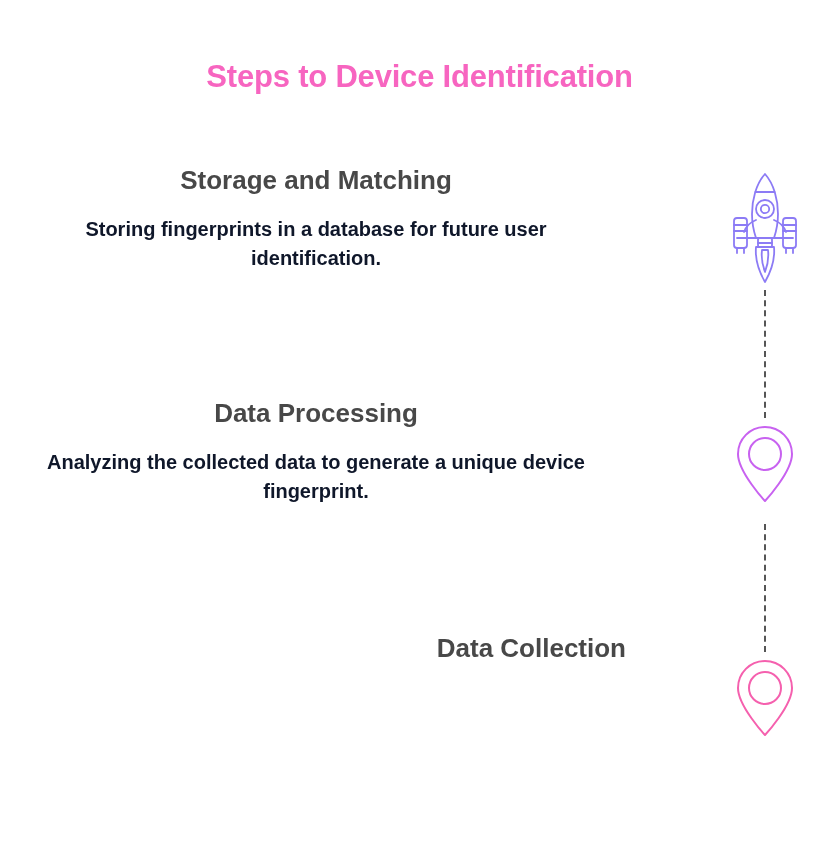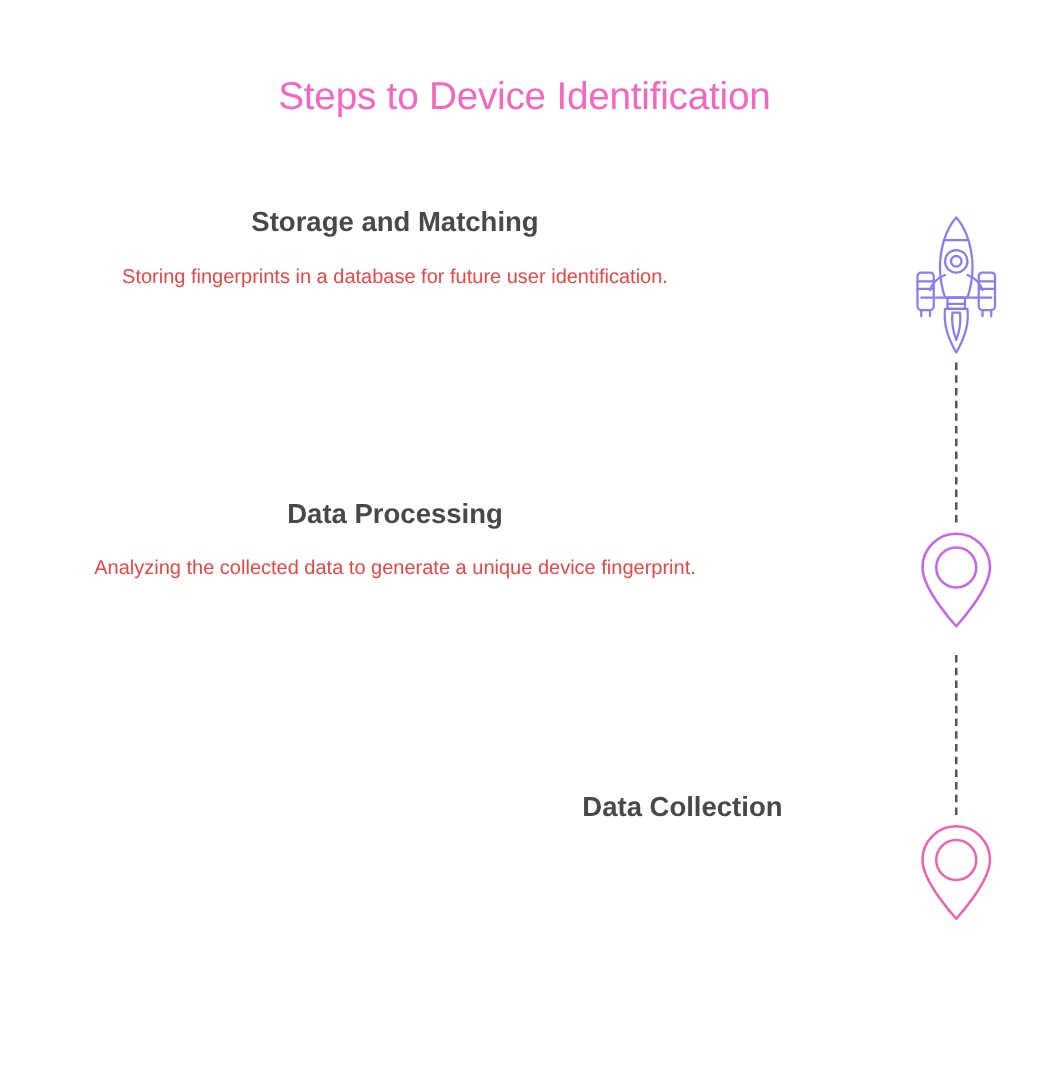--- a/index.html
+++ b/index.html
@@ -24,21 +24,21 @@
   }
 
   
   .page-title {
     position: absolute;
     left: 0;
     top: 58px;
     width: 839px;
     text-align: center;
     font-size: 31px;
-    font-weight: normal;
+    font-weight: bold;
     color: #f765c0;
     letter-spacing: -0.2px;
     line-height: 1.2;
   }
 
   
   .steps-column {
     position: absolute;
     left: 0;
     top: 0;
@@ -51,31 +51,31 @@
     width: 620px;
     left: 6px;
     text-align: center;
   }
 
   .step-block.s0 { top: 164px; }
   .step-block.s1 { top: 397px; }
   .step-block.s2 { top: 632px; text-align: right; }
 
   .step-heading {
-    font-size: 22px;
+    font-size: 26px;
     font-weight: bold;
     color: #484848;
     line-height: 1.25;
     margin: 0 0 18px 0;
   }
 
   .step-body {
-    font-size: 16px;
-    font-weight: normal;
-    color: #ef4444;
+    font-size: 20px;
+    font-weight: bold;
+    color: #0f172a;
     line-height: 1.45;
     margin: 0;
     padding: 0 36px;
     white-space: pre-line;
   }
 
   
   .timeline {
     position: absolute;
     left: 690px;

